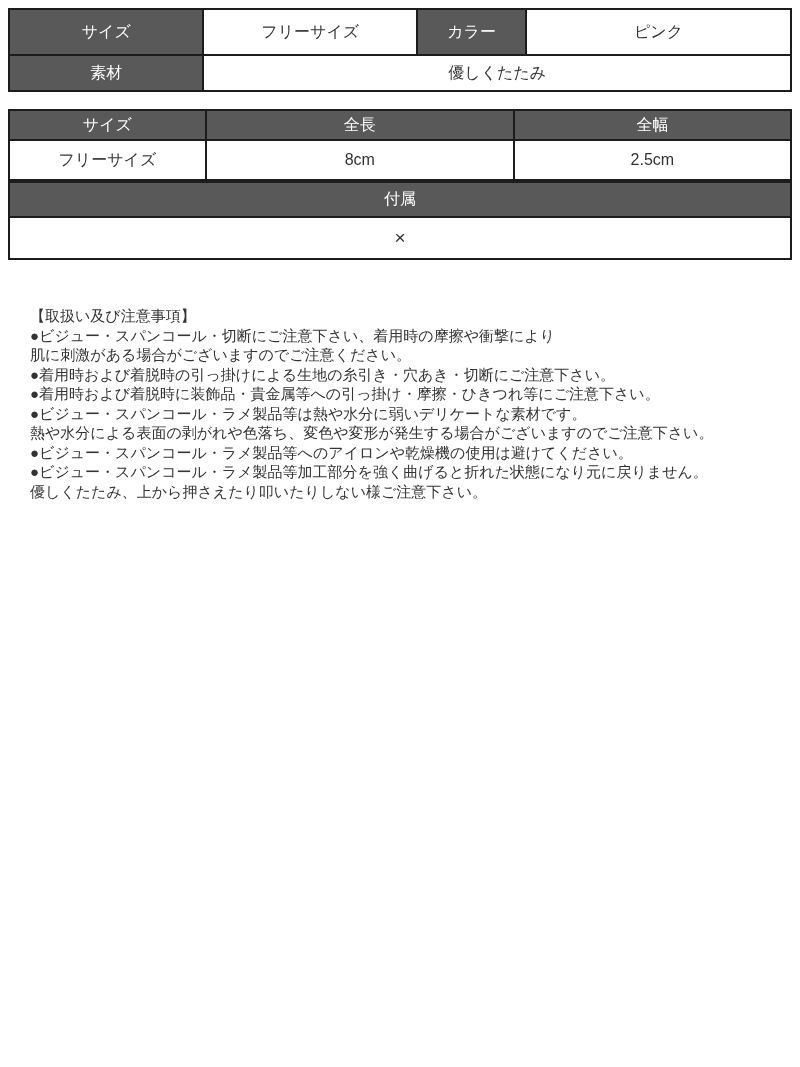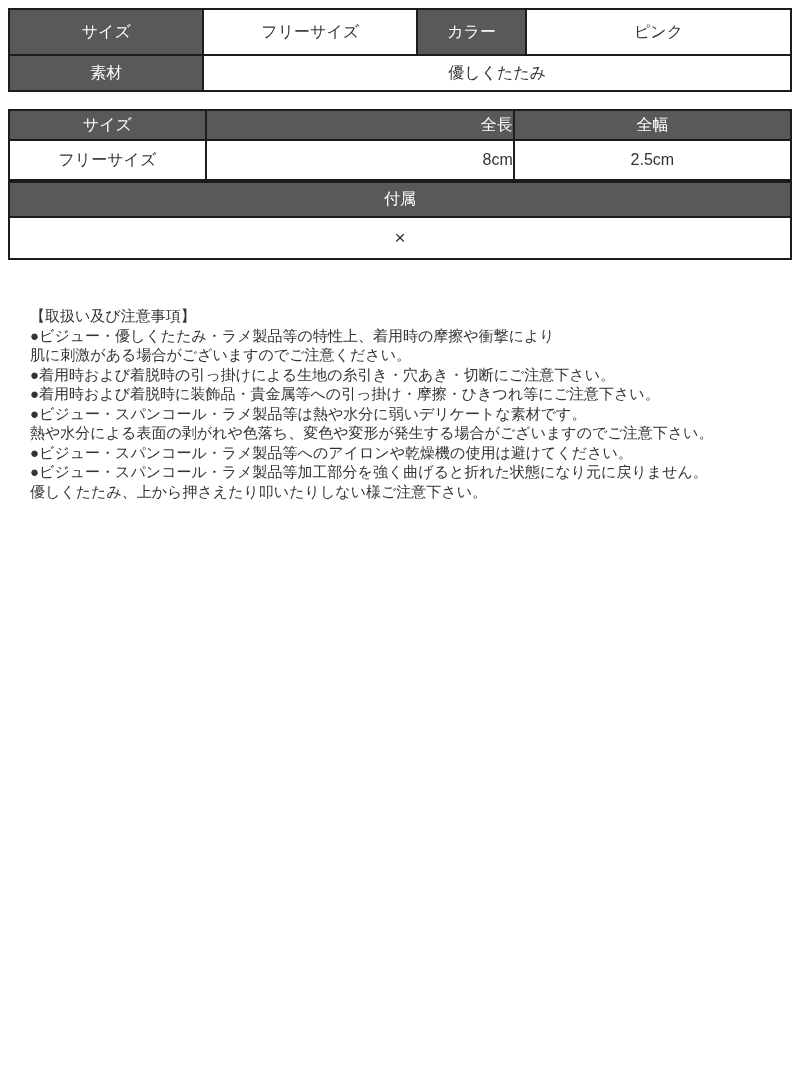--- a/index.html
+++ b/index.html
@@ -26,21 +26,21 @@
   .t1 .c1 { width: 182px; }
   .t1 .c2 { width: 200px; }
   .t1 .c3 { width: 102px; }
   .t1 .c4 { width: 248px; }
 
   
   .t2 { margin-top: 17px; }
   .t2 .rh th { height: 30px; }
   .t2 .rd td { height: 40px; }
   .t2 .c1 { width: 179px; }
-  .t2 .c2 { width: 280px; text-align: right; }
+  .t2 .c2 { width: 280px; }
   .t2 .c3 { width: 252px; }
 
   
   .t3 { margin-top: 0; }
   .t3 .rh th { height: 35px; }
   .t3 .rd td { height: 42px; font-size: 19px; }
 
   
   .notes {
     margin: 46px 0 0 22px;
@@ -91,21 +91,21 @@
       <th class="hd">付属</th>
     </tr>
     <tr class="rd">
       <td>×</td>
     </tr>
   </tbody>
     </table>
 
   <div class="notes">
     <div>【取扱い及び注意事項】</div>
-    <div>●ビジュー・優しくたたみ・ラメ製品等の特性上、着用時の摩擦や衝撃により</div>
+    <div>●ビジュー・スパンコール・切断にご注意下さい、着用時の摩擦や衝撃により</div>
     <div>肌に刺激がある場合がございますのでご注意ください。</div>
     <div>●着用時および着脱時の引っ掛けによる生地の糸引き・穴あき・切断にご注意下さい。</div>
     <div>●着用時および着脱時に装飾品・貴金属等への引っ掛け・摩擦・ひきつれ等にご注意下さい。</div>
     <div>●ビジュー・スパンコール・ラメ製品等は熱や水分に弱いデリケートな素材です。</div>
     <div>熱や水分による表面の剥がれや色落ち、変色や変形が発生する場合がございますのでご注意下さい。</div>
     <div>●ビジュー・スパンコール・ラメ製品等へのアイロンや乾燥機の使用は避けてください。</div>
     <div>●ビジュー・スパンコール・ラメ製品等加工部分を強く曲げると折れた状態になり元に戻りません。</div>
     <div>優しくたたみ、上から押さえたり叩いたりしない様ご注意下さい。</div>
   </div>
 

